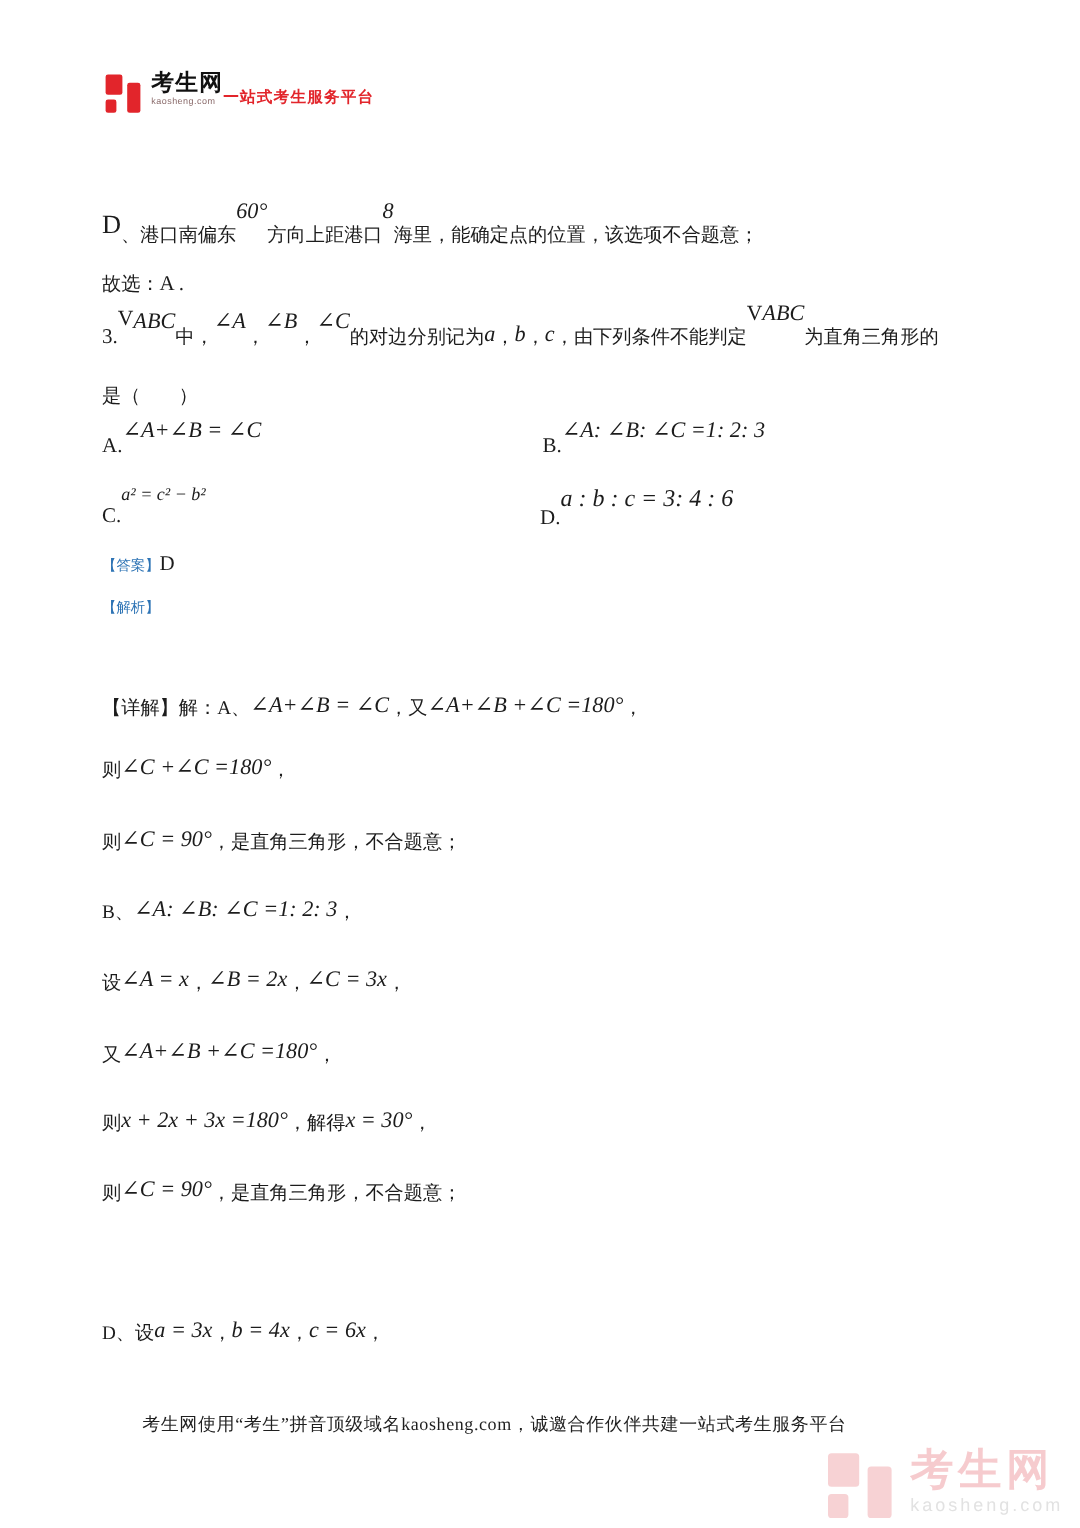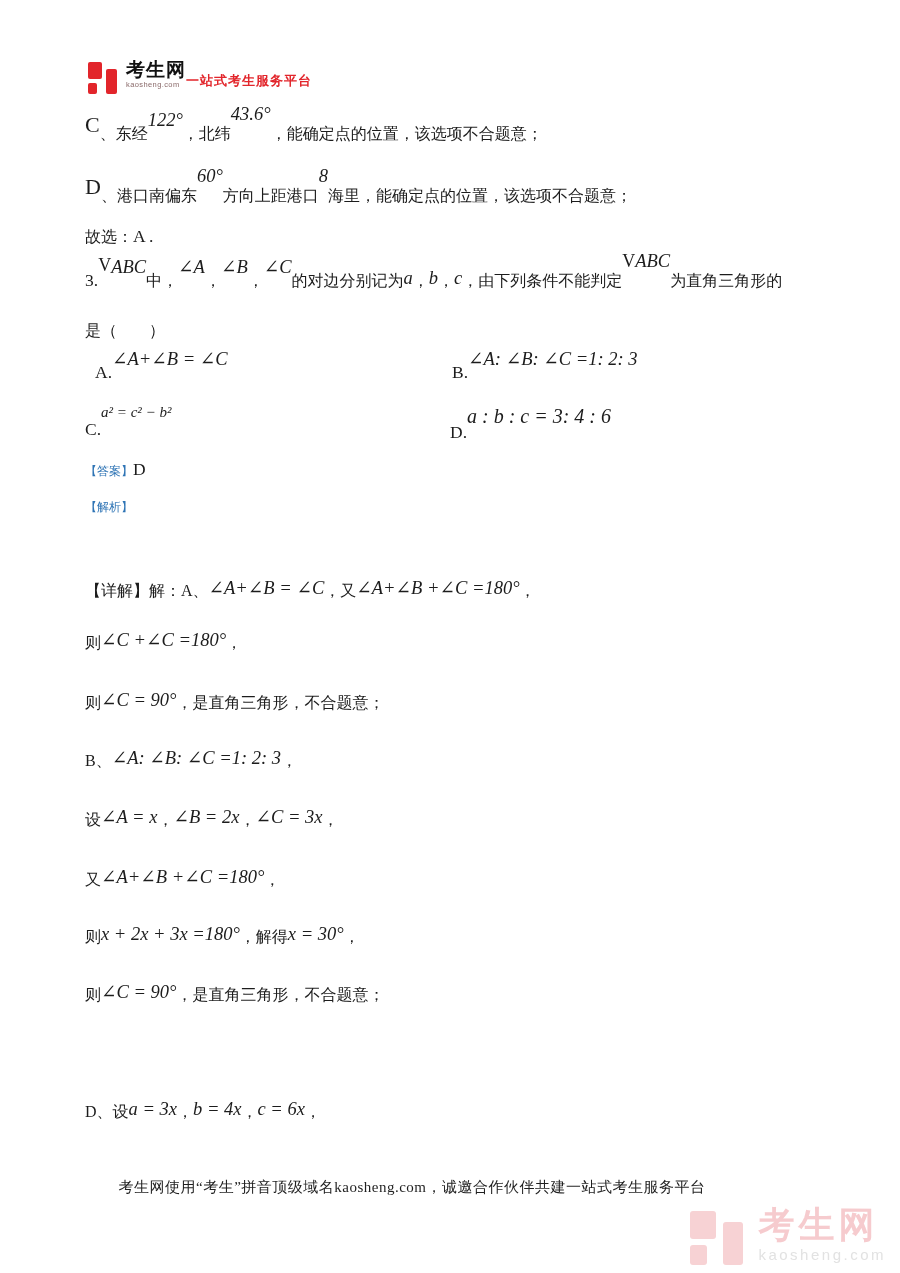--- a/index.html
+++ b/index.html
@@ -45,21 +45,21 @@
   .seg.mup2{font-style:italic;font-size:18.5px;position:relative;top:-19px;}
   .seg.msup{font-style:italic;font-size:15px;position:relative;top:-18px;}
   .seg.mupL{font-style:italic;font-size:20px;position:relative;top:-15px;}
   .seg.blue{font-size:12px;color:var(--blue);}
 
   .ln-0{top:117px;}
   .ln-1{top:179px;}
   .ln-2{top:225px;}
   .ln-3{top:268px;}
   .ln-4{top:320px;}
-  .opt-a{top:360px;left:85px;margin-left:10px;}
+  .opt-a{top:360px;left:85px;}
   .opt-b{top:360px;left:452px;}
   .opt-c{top:418px;left:85px;}
   .opt-d{top:418px;left:450px;}
   .ln-9{top:458px;}
   .ln-10{top:495px;}
   .ln-11{top:538px;}
   .ln-12{top:578px;}
   .ln-13{top:630px;}
   .ln-14{top:690px;}
   .ln-15{top:748px;}
@@ -95,21 +95,20 @@
       <i class="b2"></i>
       <i class="b3"></i>
     </div>
     <div class="logo-text">
       <div class="logo-name">考生网</div>
       <div class="logo-domain">kaosheng.com</div>
     </div>
     <div class="logo-slogan">一站式考生服务平台</div>
   </div>
 
-  <div class="ln ln-0"><span class="seg big">C</span><span class="seg cn">、东经</span><span class="seg mup">122°</span><span class="seg cn">，北纬</span><span class="seg mup2">43.6°</span><span class="seg cn">，能确定点的位置，该选项不合题意；</span></div>
   <div class="ln ln-1"><span class="seg big">D</span><span class="seg cn">、港口南偏东</span><span class="seg mup2">60°</span><span class="seg cn">方向上距港口</span><span class="seg mup2">8</span><span class="seg cn">海里，能确定点的位置，该选项不合题意；</span></div>
   <div class="ln ln-2"><span class="seg cn">故选：</span><span class="seg rom">A .</span></div>
   <div class="ln ln-3"><span class="seg rom">3.</span><span class="seg romup">V</span><span class="seg mup">ABC</span><span class="seg cn">中，</span><span class="seg mup">∠A</span><span class="seg cn">，</span><span class="seg mup">∠B</span><span class="seg cn">，</span><span class="seg mup">∠C</span><span class="seg cn">的对边分别记为</span><span class="seg m">a</span><span class="seg cn">，</span><span class="seg m">b</span><span class="seg cn">，</span><span class="seg m">c</span><span class="seg cn">，由下列条件不能判定</span><span class="seg romup2">V</span><span class="seg mup2">ABC</span><span class="seg cn">为直角三角形的</span></div>
   <div class="ln ln-4"><span class="seg cn">是（　　）</span></div>
 
   <div class="ln opt-a"><span class="seg rom">A.</span><span class="seg mup">∠A+∠B = ∠C</span></div>
   <div class="ln opt-b"><span class="seg rom">B.</span><span class="seg mup">∠A: ∠B: ∠C =1: 2: 3</span></div>
   <div class="ln opt-c"><span class="seg rom">C.</span><span class="seg msup">a² = c² − b²</span></div>
   <div class="ln opt-d"><span class="seg rom">D.</span><span class="seg mupL">a : b : c = 3: 4 : 6</span></div>
 

